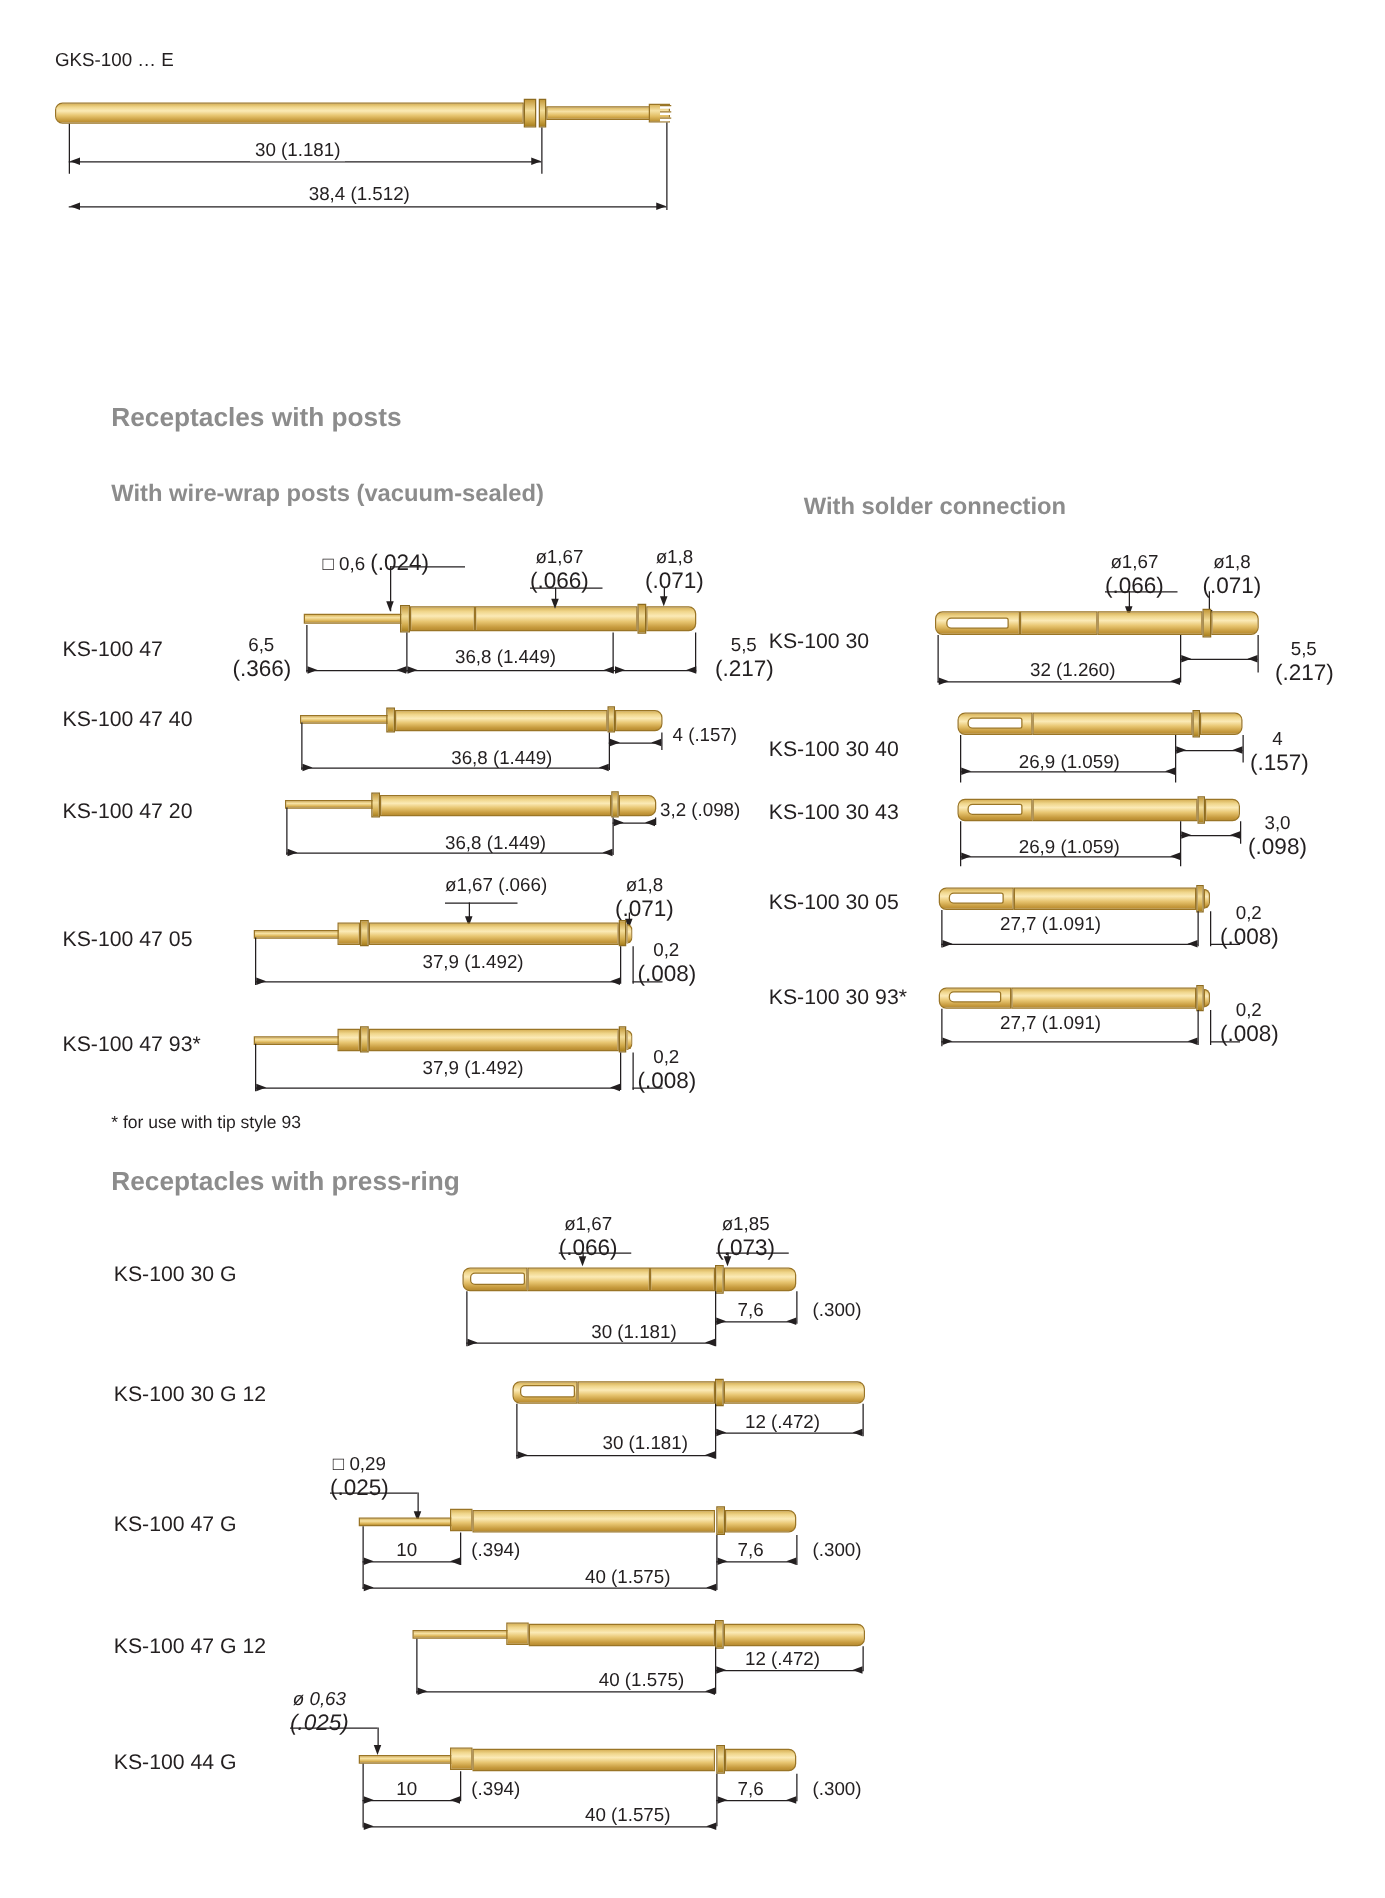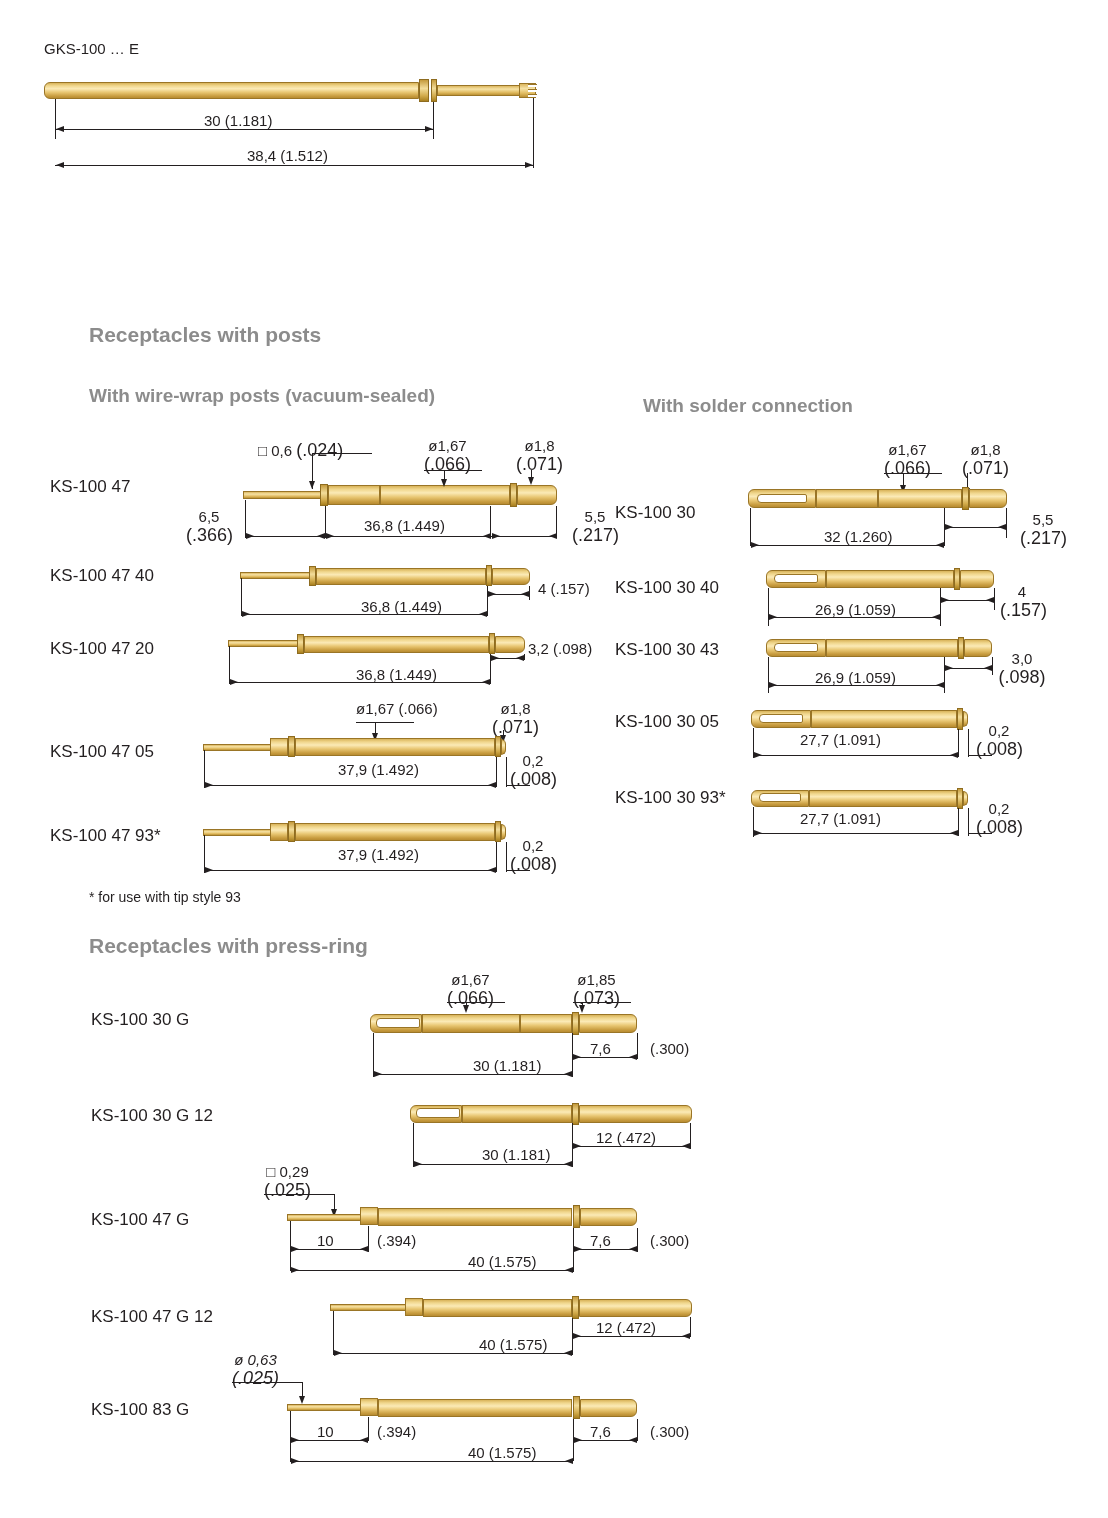--- a/index.html
+++ b/index.html
@@ -99,21 +99,21 @@
   <div class="dl" style="left:55px; top:165px; width:478px;"></div>
   <div class="arrL" style="left:56px; top:161.5px;"></div>
   <div class="arrR" style="left:525px; top:161.5px;"></div>
   <div class="abs dim" style="left:243px; top:147px; background:#fff; padding:0 4px;">38,4 (1.512)</div>
 </div>
 
 <div class="abs sec-head" style="left:89px; top:323px;">Receptacles with posts</div>
 <div class="abs sub-head" style="left:89px; top:385px;">With wire-wrap posts (vacuum-sealed)</div>
 <div class="abs sub-head" style="left:643px; top:395px;">With solder connection</div>
 
-<div class="abs lbl-part" style="left:50px; top:477px;">KS-100 47</div>
+<div class="abs lbl-part" style="left:50px; top:510px;">KS-100 47</div>
 <div>
   <div class="bar thin" style="left:243px; top:491px; width:80px; height:8px;"></div>
   <div class="ring" style="left:320px; top:484px; width:8px; height:22px;"></div>
   <div class="bar" style="left:328px; top:485px; width:52px; height:20px;"></div>
   <div class="bar" style="left:380px; top:485px; width:130px; height:20px;"></div>
   <div class="ring" style="left:510px; top:483px; width:7px; height:24px;"></div>
   <div class="bar capR" style="left:517px; top:485px; width:40px; height:20px;"></div>
 </div>
 
 <div class="abs dim" style="left:258px; top:440px;"><span>□ 0,6</span> <small>(.024)</small></div>
@@ -257,21 +257,21 @@
 <div class="ext" style="left:750px; top:508px; height:38px;"></div>
 <div class="ext" style="left:944px; top:508px; height:38px;"></div>
 <div class="ext" style="left:1006px; top:508px; height:30px;"></div>
 <div class="dl" style="left:750px; top:545px; width:194px;"></div>
 <div class="arrR" style="left:751px; top:541.5px;"></div>
 <div class="arrL" style="left:936px; top:541.5px;"></div>
 <div class="dl" style="left:944px; top:527px; width:62px;"></div>
 <div class="arrR" style="left:945px; top:523.5px;"></div>
 <div class="arrL" style="left:998px; top:523.5px;"></div>
 
-<div class="abs lbl-part" style="left:615px; top:578px;">KS-100 30 40</div>
+<div class="abs lbl-part" style="left:615px; top:590px;">KS-100 30 40</div>
 <div>
   <div class="bar capL" style="left:766px; top:570px; width:60px; height:18px;"></div>
   <div class="abs" style="left:774px; top:574px; width:44px; height:9px; background:#fff; border:0.7px solid #9a7526; border-radius:4px 2px 2px 4px; box-sizing:border-box;"></div>
   <div class="bar" style="left:826px; top:570px; width:128px; height:18px;"></div>
   <div class="ring" style="left:954px; top:568px; width:6px; height:22px;"></div>
   <div class="bar capR" style="left:960px; top:570px; width:34px; height:18px;"></div>
 </div>
 <div class="abs dim" style="left:815px; top:601px;">26,9 (1.059)</div>
 <div class="abs dim" style="left:1000px; top:583px; text-align:center; width:44px;"><span>4</span><br><small>(.157)</small></div>
 <div class="ext" style="left:768px; top:588px; height:38px;"></div>
@@ -438,21 +438,21 @@
 <div class="ext" style="left:333px; top:1311px; height:44px;"></div>
 <div class="ext" style="left:572px; top:1318px; height:37px;"></div>
 <div class="ext" style="left:690px; top:1317px; height:20px;"></div>
 <div class="dl" style="left:333px; top:1353px; width:239px;"></div>
 <div class="arrR" style="left:334px; top:1349.5px;"></div>
 <div class="arrL" style="left:564px; top:1349.5px;"></div>
 <div class="dl" style="left:572px; top:1336px; width:118px;"></div>
 <div class="arrR" style="left:573px; top:1332.5px;"></div>
 <div class="arrL" style="left:682px; top:1332.5px;"></div>
 
-<div class="abs lbl-part" style="left:91px; top:1400px;">KS-100 83 G</div>
+<div class="abs lbl-part" style="left:91px; top:1400px;">KS-100 44 G</div>
 <div class="abs dim" style="left:232px; top:1351px; text-align:center;font-style:italic;"><span>ø 0,63</span><br><small>(.025)</small></div>
 <div class="exth" style="left:232px; top:1382px; width:70px;"></div>
 <div class="ext" style="left:302px; top:1382px; height:18px;"></div>
 <div class="arrD" style="left:298.5px; top:1396px;"></div>
 
 <div>
   <div class="bar thin" style="left:287px; top:1404px; width:76px; height:7px;"></div>
   <div class="bar" style="left:360px; top:1398px; width:18px; height:18px;"></div>
   <div class="bar" style="left:378px; top:1399px; width:194px; height:18px;"></div>
   <div class="ring" style="left:573px; top:1396px; width:7px; height:23px;"></div>

